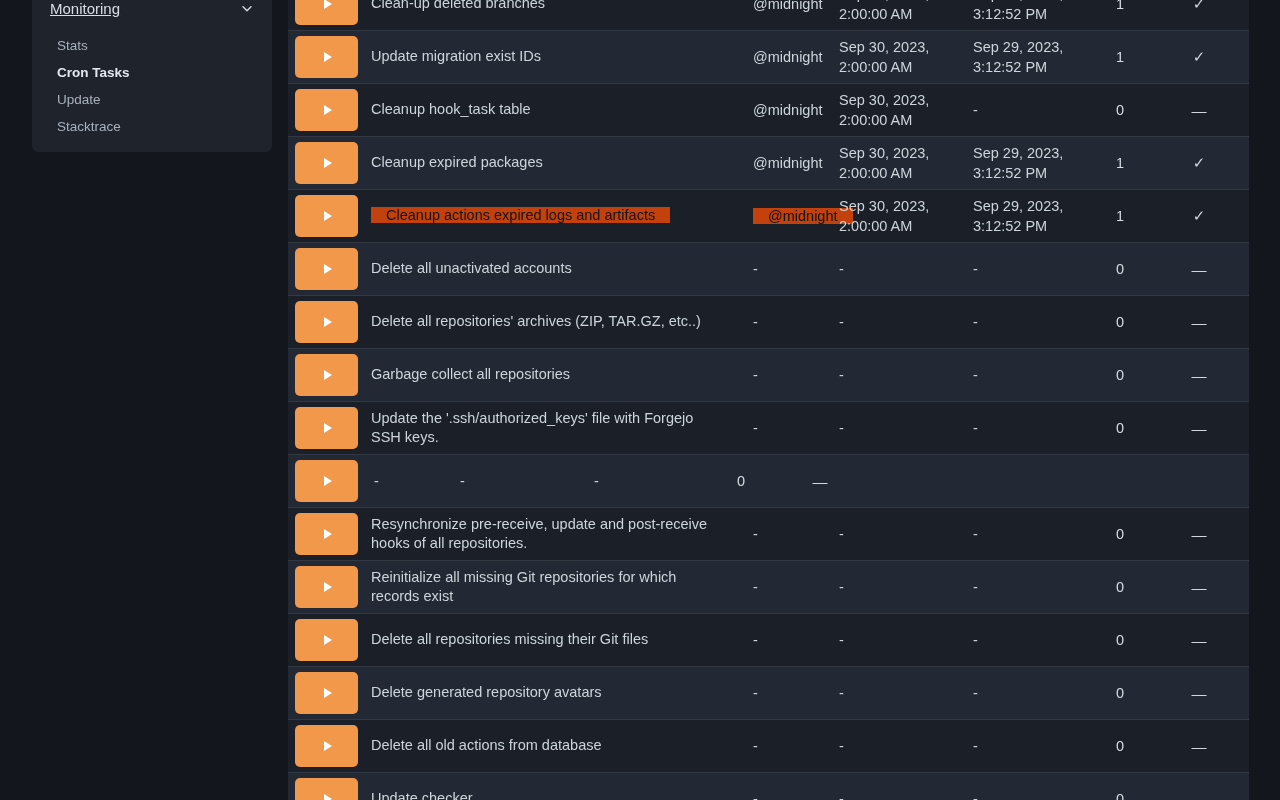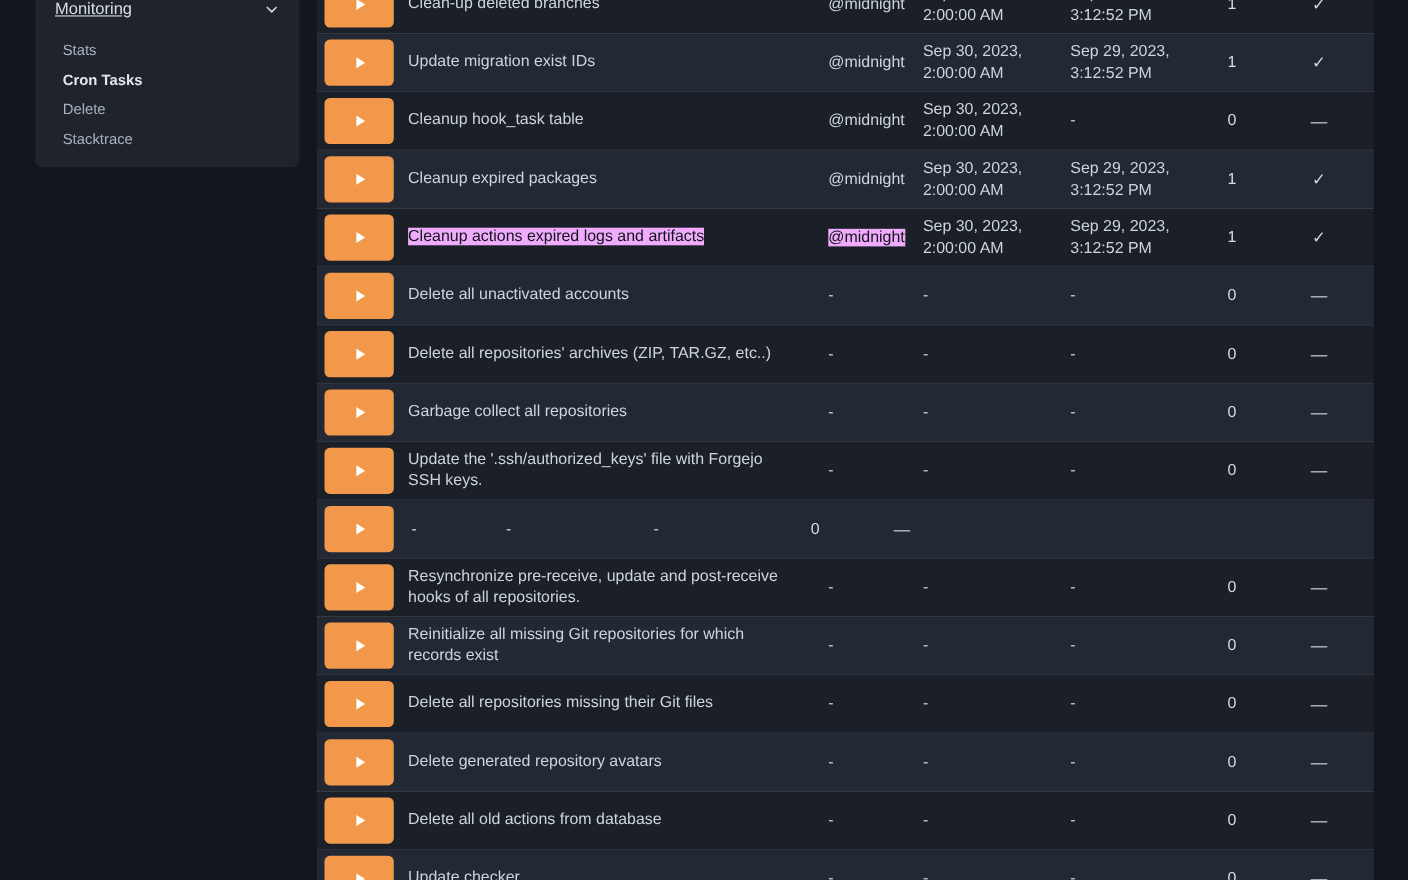--- a/index.html
+++ b/index.html
@@ -60,21 +60,21 @@
     border-top:5px solid transparent;
     border-bottom:5px solid transparent;
     margin-left:2px;
   }
   .cell-name { flex:1; padding:5px 14px 5px 13px; line-height:19.5px; }
   .cell-schedule { width:86px; flex:none; padding-left:16px; }
   .cell-next, .cell-last { width:134px; flex:none; padding:5px 8px 5px 16px; line-height:20px; }
   .cell-count { width:58px; flex:none; text-align:center; color:#d6dce3; }
   .cell-status { width:100px; flex:none; text-align:center; color:#d0d7de; font-size:15px; }
 
-  .text-selected { background:#f0abfc; color:#12151b; padding:0 0; }
+  .text-selected { background:#c2410c; color:#12151b; padding:0 15px; }
 </style>
 </head>
 <body>
 
 <nav class="sidebar-panel">
   <div class="sidebar-header">
     <span class="section-label">Monitoring</span>
     <svg class="chevron" viewBox="0 0 16 16" fill="none">
       <path d="M3.5 5.5 L8 10 L12.5 5.5" stroke="#ccd3da" stroke-width="1.8" stroke-linecap="round" stroke-linejoin="round"></path>
     </svg>
@@ -82,21 +82,21 @@
   <div class="sidebar-items">
   <div class="sidebar-item">
     <span>Stats</span>
   </div>
 
   <div class="sidebar-item active">
     <span>Cron Tasks</span>
   </div>
 
   <div class="sidebar-item">
-    <span>Delete</span>
+    <span>Update</span>
   </div>
 
   <div class="sidebar-item">
     <span>Stacktrace</span>
   </div>
 </div>
 </nav>
 
 <main class="cron-table">
   <div class="cron-row">

